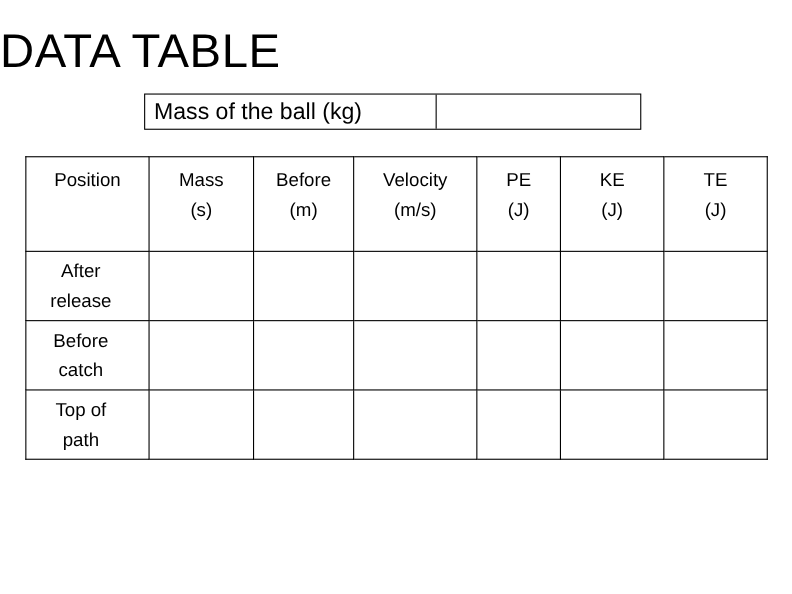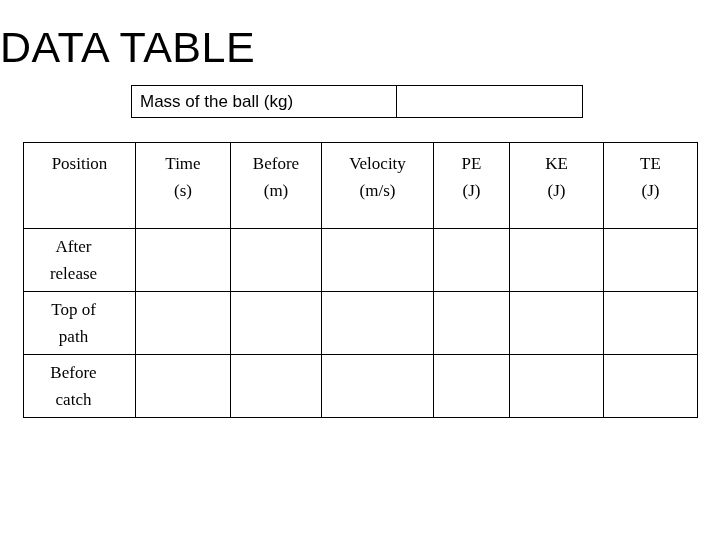--- a/index.html
+++ b/index.html
@@ -44,21 +44,21 @@
   }
   #mass-label-cell {
     width: 265px;
     box-sizing: border-box;
     border-right: 1px solid #000000;
     display: flex;
     align-items: center;
     padding-left: 8px;
   }
   #mass-label-cell .mass-text {
-    font-size: 17px;
+    font-size: 21px;
     line-height: 20px;
     white-space: nowrap;
   }
   #mass-value-cell {
     flex: 1 1 auto;
     box-sizing: border-box;
     display: flex;
     align-items: center;
     padding-left: 8px;
   }
@@ -70,21 +70,20 @@
 
   
   #data-table {
     position: absolute;
     left: 23px;
     top: 142px;
     width: 674px;
     border-collapse: collapse;
     table-layout: fixed;
     background: #ffffff;
-    font-family: Liberation Serif, serif;
   }
   #data-table th,
   #data-table td {
     border: 1px solid #000000;
     padding: 0;
     font-weight: normal;
     font-size: 17px;
     line-height: 27px;
     background: #ffffff;
   }
@@ -147,21 +146,21 @@
     <col class="c-te">
   </colgroup>
 
   <thead>
     <tr>
       <th>
         <span class="hdr-name">Position</span>
         <span class="hdr-unit"></span>
       </th>
       <th>
-        <span class="hdr-name">Time</span>
+        <span class="hdr-name">Mass</span>
         <span class="hdr-unit">(s)</span>
       </th>
       <th>
         <span class="hdr-name">Before</span>
         <span class="hdr-unit">(m)</span>
       </th>
       <th>
         <span class="hdr-name">Velocity</span>
         <span class="hdr-unit">(m/s)</span>
       </th>
@@ -190,37 +189,37 @@
       <td class="data-cell"></td>
       <td class="data-cell"></td>
       <td class="data-cell"></td>
       <td class="data-cell"></td>
       <td class="data-cell"></td>
       <td class="data-cell"></td>
     </tr>
 
     <tr>
       <th class="row-label">
+        <span class="row-line">Before</span>
+        <span class="row-line">catch</span>
+      </th>
+      <td class="data-cell"></td>
+      <td class="data-cell"></td>
+      <td class="data-cell"></td>
+      <td class="data-cell"></td>
+      <td class="data-cell"></td>
+      <td class="data-cell"></td>
+    </tr>
+
+    <tr>
+      <th class="row-label">
         <span class="row-line">Top of</span>
         <span class="row-line">path</span>
       </th>
       <td class="data-cell"></td>
       <td class="data-cell"></td>
       <td class="data-cell"></td>
       <td class="data-cell"></td>
       <td class="data-cell"></td>
       <td class="data-cell"></td>
     </tr>
-
-    <tr>
-      <th class="row-label">
-        <span class="row-line">Before</span>
-        <span class="row-line">catch</span>
-      </th>
-      <td class="data-cell"></td>
-      <td class="data-cell"></td>
-      <td class="data-cell"></td>
-      <td class="data-cell"></td>
-      <td class="data-cell"></td>
-      <td class="data-cell"></td>
-    </tr>
   </tbody>
 </table>
 
 </body></html>

